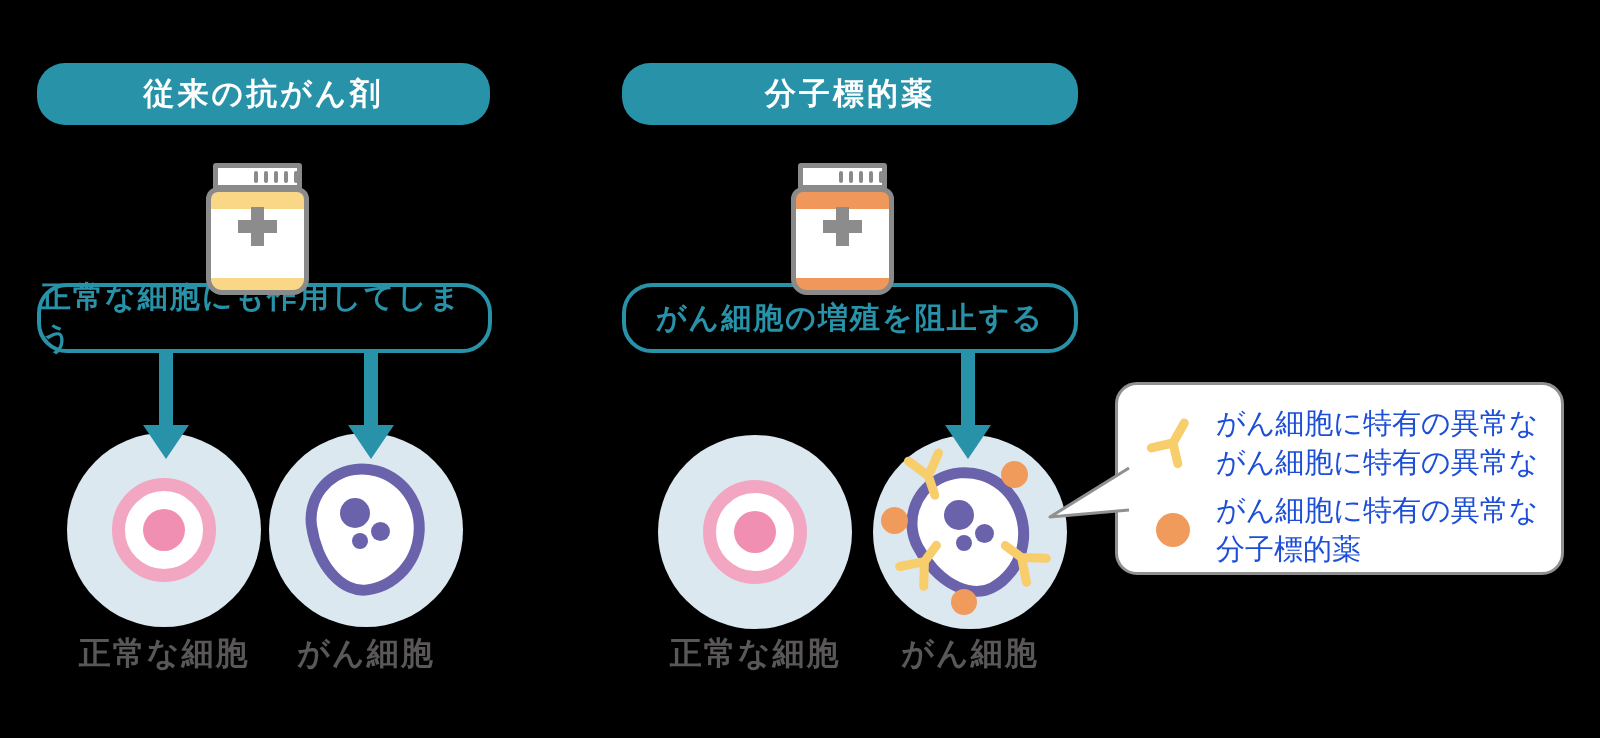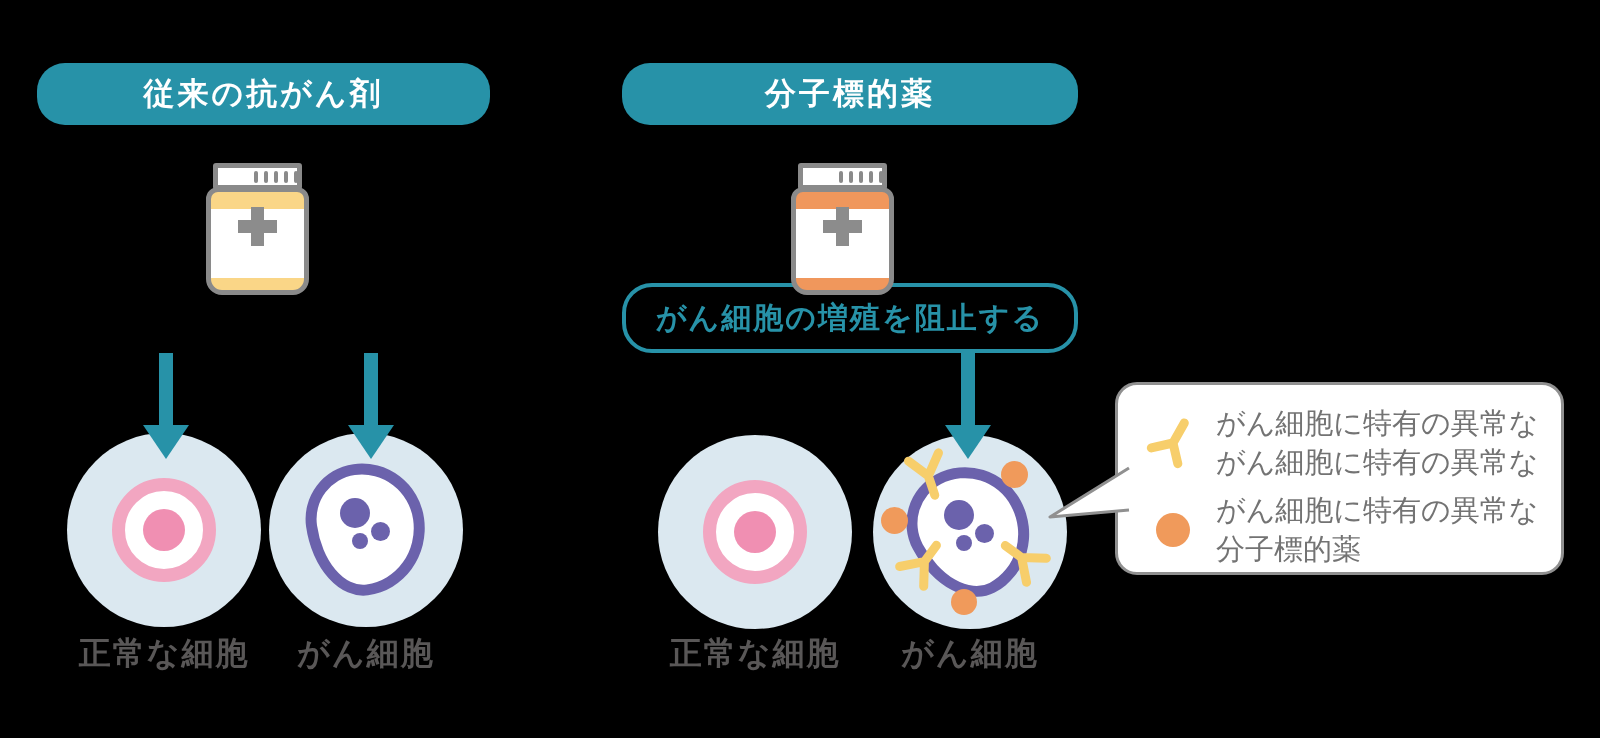--- a/index.html
+++ b/index.html
@@ -107,21 +107,21 @@
     background:#fff;border:3px solid #909090;border-radius:22px;z-index:6;
   }
   #callout-tail{position:absolute;left:1038px;top:460px;z-index:7;}
   .callout-inner{
     position:absolute;left:0;top:0;right:0;bottom:0;
     padding:19px 14px 12px 28px;display:flex;flex-direction:column;gap:9px;box-sizing:border-box;
   }
   .legend-row{display:flex;align-items:center;gap:16px;}
   .legend-icon{width:54px;height:54px;flex:0 0 54px;display:flex;align-items:center;justify-content:center;}
   .legend-dot{width:34px;height:34px;border-radius:50%;background:#F09A5B;}
-  .legend-text{font-size:29px;line-height:39px;color:#737373;}
+  .legend-text{font-size:29px;line-height:39px;color:#1d4ed8;}
 </style>
 </head>
 <body>
 
 <div id="stage">
 
   <div class="banner" id="banner-left">
     <span>従来の抗がん剤</span>
   </div>
   <div class="banner" id="banner-right">
@@ -155,20 +155,23 @@
     </div>
     <div class="cap">
       <span class="ridge" style="left:36px;"></span>
         <span class="ridge" style="left:46px;"></span>
       <span class="ridge" style="left:56px;"></span>
         <span class="ridge" style="left:66px;"></span>
       <span class="ridge" style="left:76px;"></span>
     </div>
   </div>
 
+  <div class="statement" id="statement-left">
+    <span>正常な細胞にも作用してしまう</span>
+  </div>
   <div class="statement" id="statement-right">
     <span>がん細胞の増殖を阻止する</span>
   </div>
 
   <div class="arrow" id="arrow-l1">
     <div class="stem"></div>
       <div class="head"></div>
   </div>
   <div class="arrow" id="arrow-l2">
     <div class="stem"></div>

